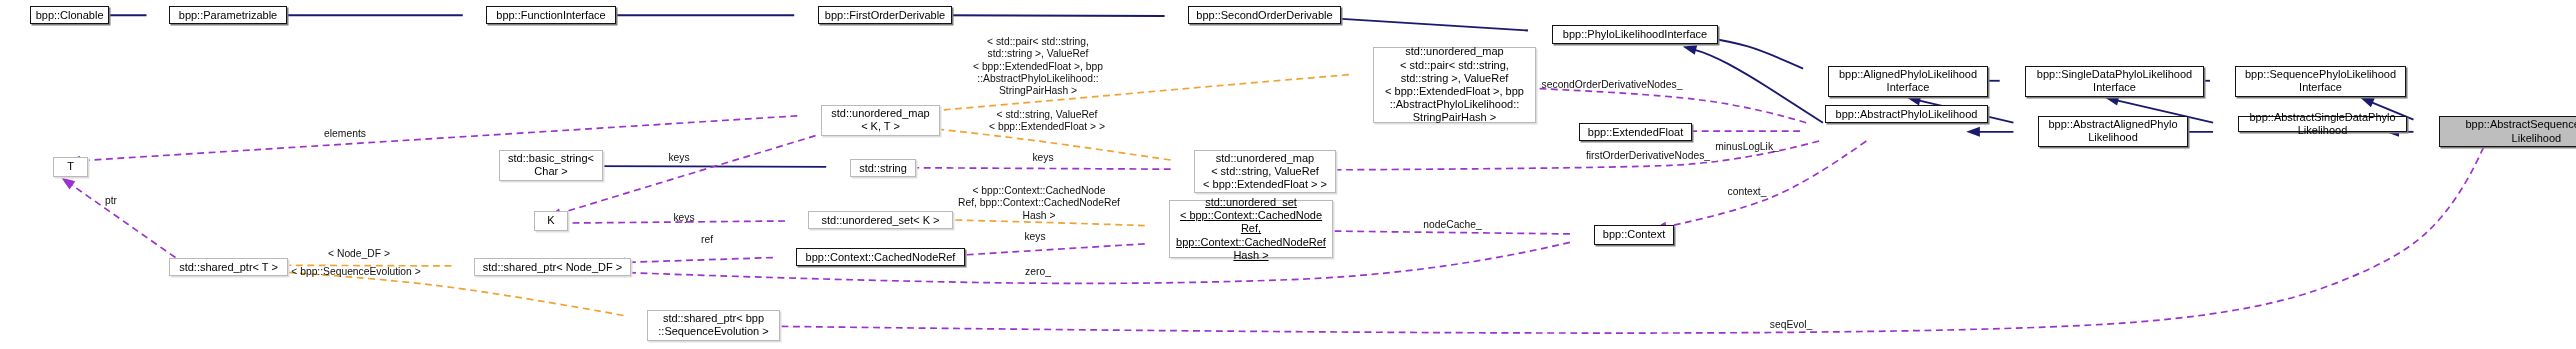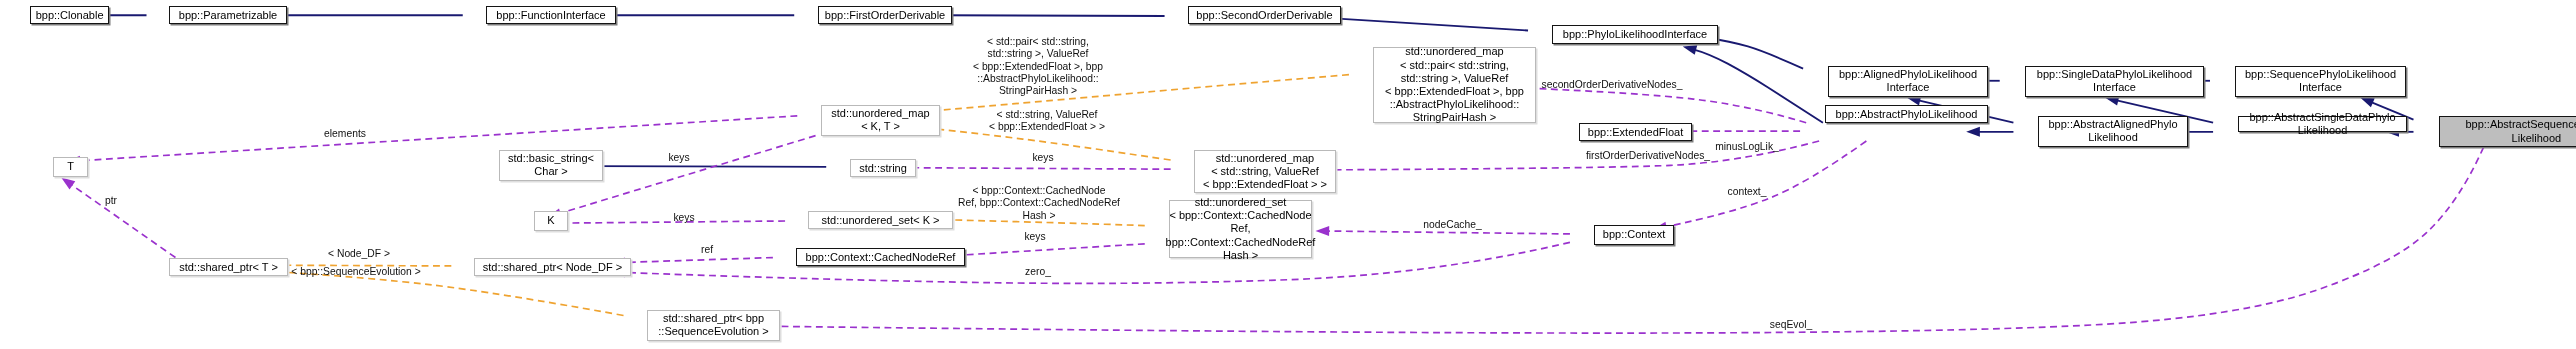--- a/index.html
+++ b/index.html
@@ -97,21 +97,21 @@
       <path d="M816 414 Q650 384 565 374 Q480 364 362.97545430899726 356.79848949593827" fill="none" stroke="#efa330" stroke-width="2.2" stroke-dasharray="9 6"></path>
       <polygon points="350,356 368.3652584065808,350.6178736860313 367.5667689106425,363.59332799502863" fill="#efa330"></polygon>
     </svg>
   <div id="label-layer">
       <div class="edge-label" style="left: 345px; top: 134px;">elements</div>
       <div class="edge-label" style="left: 111px; top: 201px;">ptr</div>
       <div class="edge-label" style="left: 679px; top: 158px;">keys</div>
       <div class="edge-label" style="left: 684px; top: 218px;">keys</div>
       <div class="edge-label" style="left: 1043px; top: 158px;">keys</div>
       <div class="edge-label" style="left: 1035px; top: 237px;">keys</div>
-      <div class="edge-label" style="left: 691px; top: 250px; padding-left: 32px;">ref</div>
+      <div class="edge-label" style="left: 691px; top: 240px; padding-left: 32px;">ref</div>
       <div class="edge-label" style="left: 1433px; top: 225px; padding-left: 39px;">nodeCache_</div>
       <div class="edge-label" style="left: 1038px; top: 272px;">zero_</div>
       <div class="edge-label" style="left: 1747px; top: 123px; margin-top: 24px;">minusLogLik_</div>
       <div class="edge-label" style="left: 1612px; top: 85px;">secondOrderDerivativeNodes_</div>
       <div class="edge-label" style="left: 1612px; top: 156px; margin-left: 36px;">firstOrderDerivativeNodes_</div>
       <div class="edge-label" style="left: 1747px; top: 192px;">context_</div>
       <div class="edge-label" style="left: 1751px; top: 325px; margin-left: 40px;">seqEvol_</div>
       <div class="edge-label" style="left: 1038px; top: 67px;">&lt; std::pair&lt; std::string,
 std::string &gt;, ValueRef
 &lt; bpp::ExtendedFloat &gt;, bpp
@@ -156,21 +156,21 @@
 &lt; K, T &gt;</div>
       <div class="node std" style="left: 1170px; top: 150px; width: 142px; height: 43px;">std::unordered_map
 &lt; std::string, ValueRef
 &lt; bpp::ExtendedFloat &gt; &gt;</div>
       <div class="node std" style="left: 475px; top: 150px; width: 104px; height: 30.5px;">std::basic_string&lt;
 Char &gt;</div>
       <div class="node std" style="left: 826px; top: 159px; width: 66px; height: 18.3px;">std::string</div>
       <div class="node std" style="left: 29px; top: 157px; width: 35px; height: 20px;">T</div>
       <div class="node std" style="left: 510px; top: 211px; width: 34px; height: 20px;">K</div>
       <div class="node std" style="left: 784px; top: 211px; width: 145px; height: 18.3px;">std::unordered_set&lt; K &gt;</div>
-      <div class="node std" style="left: 1145px; top: 200px; width: 143px; height: 58px;">std::unordered_set
+      <div class="node std" style="left: 1145px; top: 200px; width: 164px; height: 58px; text-decoration: underline;">std::unordered_set
 &lt; bpp::Context::CachedNode
 Ref, bpp::Context::CachedNodeRef
 Hash &gt;</div>
       <div class="node doc" style="left: 772px; top: 248px; width: 169px; height: 18.3px;">bpp::Context::CachedNodeRef</div>
       <div class="node std" style="left: 145px; top: 258px; width: 119px; height: 18.3px;">std::shared_ptr&lt; T &gt;</div>
       <div class="node std" style="left: 450px; top: 258px; width: 157px; height: 18.3px;">std::shared_ptr&lt; Node_DF &gt;</div>
       <div class="node std" style="left: 623px; top: 310px; width: 133px; height: 30.5px;">std::shared_ptr&lt; bpp
 ::SequenceEvolution &gt;</div>
       <div class="node doc" style="left: 1570px; top: 225px; width: 80px; height: 20px;">bpp::Context</div>
     </div>

